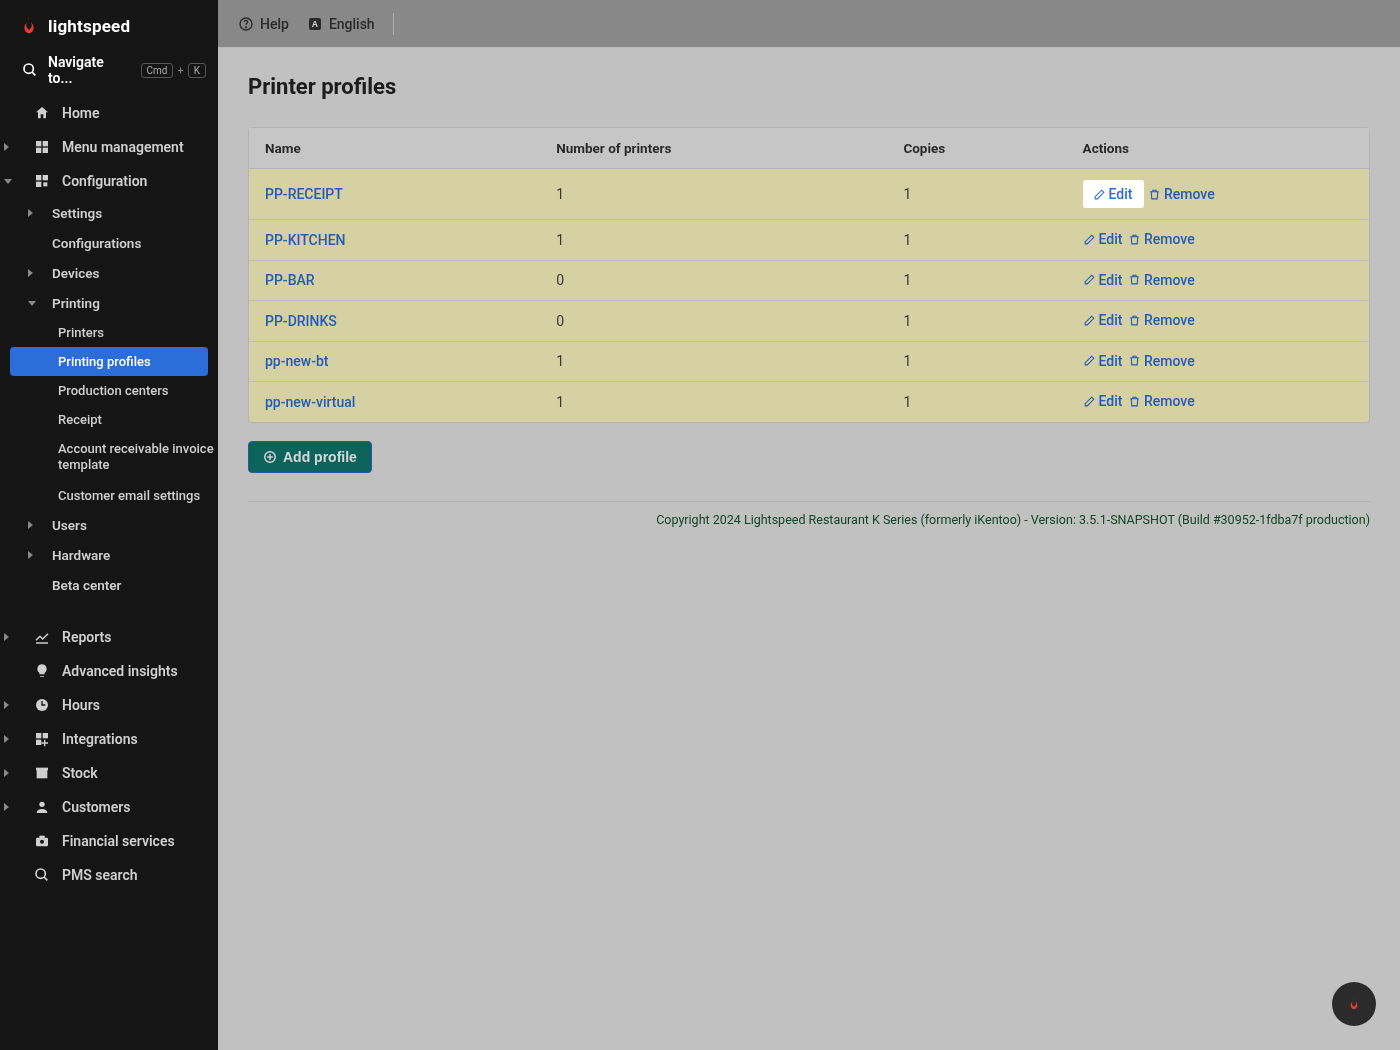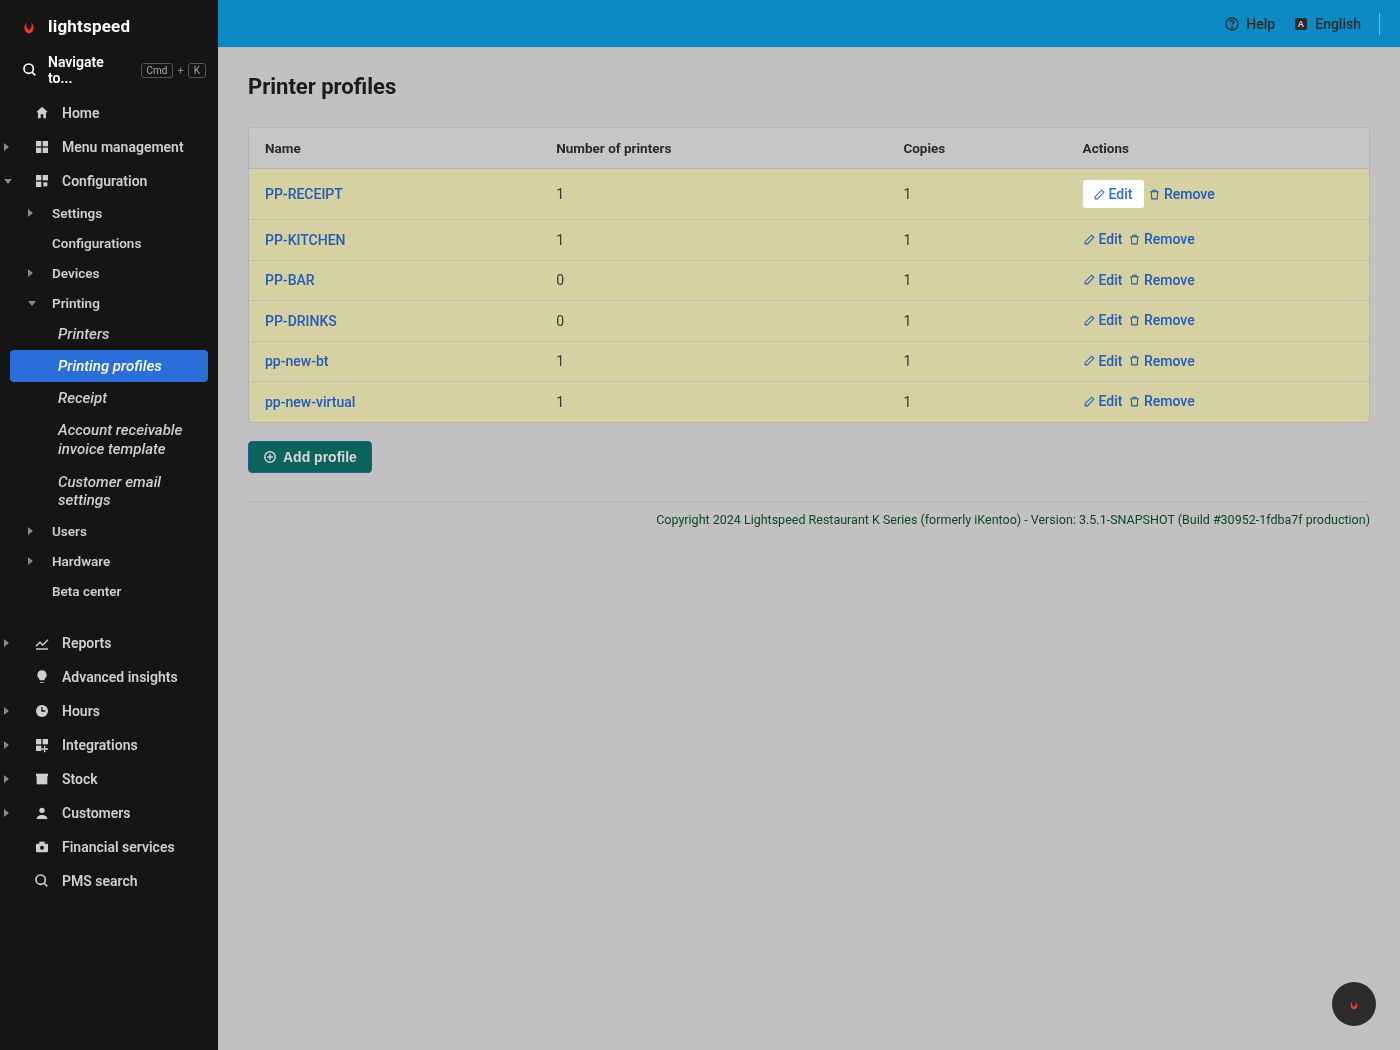--- a/index.html
+++ b/index.html
@@ -84,25 +84,24 @@
     border-left:5px solid #888;
   }
   .nav-sub .chev.open {
     border-left:4px solid transparent;
     border-right:4px solid transparent;
     border-top:5px solid #888;
     border-bottom:none;
   }
   .nav-subsub {
     padding: 7px 1px 7px 58px;
-    font-size: 15px;
+    font-size: 13px;
     font-weight:500;
     color:#cfcfcf;
     cursor:pointer;
-    font-style:italic;
   }
   .nav-subsub.active {
     background:#2b6ed9;
     color:#fff;
     border-radius:4px;
     margin: 0 10px;
     padding-left: 48px;
   }
   .nav-spacer { height: 20px; }
 
@@ -115,25 +114,25 @@
     inset:0;
     background: rgba(0,0,0,0.16);
     z-index: 5;
     pointer-events:none;
   }
 
   .topbar {
     height:48px;
     display:flex;
     align-items:center;
-    justify-content:flex-end;
+    justify-content:flex-start;
     padding: 0 20px;
     gap:18px;
     border-bottom:1px solid #ddd;
-    background:#0ea5e9;
+    background:#a3a3a3;
   }
   .topbar .tb-item { display:flex; align-items:center; gap:6px; color:#333; font-size:14px; font-weight:500; cursor:pointer; }
   .topbar .divider { width:1px; height:22px; background:#ccc; }
 
   .content { padding: 26px 30px; overflow:auto; flex:1; }
   .page-title { font-size:22px; font-weight:700; color:#222; margin-bottom: 28px; }
 
   .card {
     background:#fef9c3;
     border:1px solid #d7d7d7;
@@ -292,20 +291,23 @@
     <span>Printing</span>
   </div>
 
   <div class="nav-subsub">
     <span>Printers</span>
   </div>
   <div class="nav-subsub active">
     <span>Printing profiles</span>
   </div>
   <div class="nav-subsub">
+    <span>Production centers</span>
+  </div>
+  <div class="nav-subsub">
     <span>Receipt</span>
   </div>
   <div class="nav-subsub" style="line-height:1.25">
     <span>Account receivable invoice template</span>
   </div>
   <div class="nav-subsub">
     <span>Customer email settings</span>
   </div>
 
   <div class="nav-sub">

